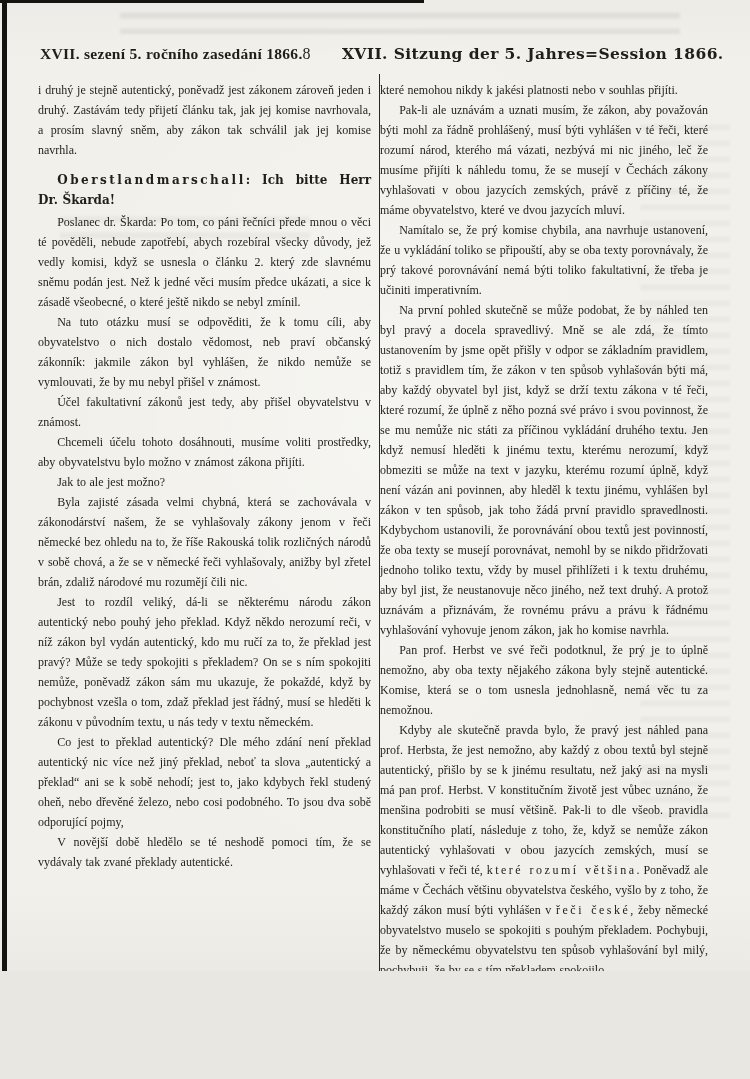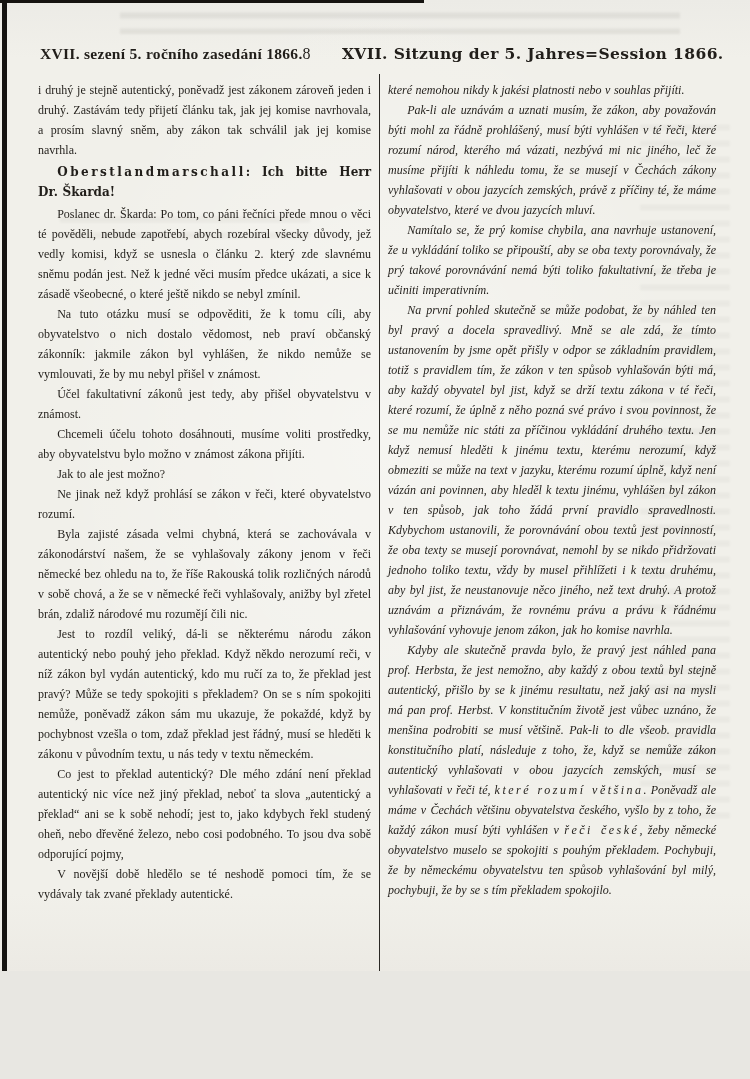--- a/index.html
+++ b/index.html
@@ -75,33 +75,33 @@
     display: flex;
   }
   .column {
     width: 333px;
     text-align: justify;
     font-size: 12px;
     line-height: 20px;
     word-spacing: 0.5px;
   }
   .column-left  { margin-right: 9px; }
-  .column-right { margin-left: 8px; width: 328px; font-style: italic; }
+  .column-right { width: 328px; }
   .column-divider {
     position: absolute;
     left: 341px;
     top: -6px;
     width: 1px;
     height: 958px;
     background: var(--rule, #2a2824);
   }
   .column p { margin: 0; text-indent: 1.6em; }
   .column p.no-indent { text-indent: 0; }
   .column p.fraktur {
-    margin-top: 2px;
+    margin-top: 10px;
     margin-bottom: 2px;
     font-family: "DejaVu Serif", serif;
     font-weight: bold;
   }
   .gesperrt { letter-spacing: 2.5px; }
 </style>
 </head>
 <body>
 
 <div class="page" style="--paper: #f0efe9; --ink: #211e1a; --rule: #2a2824;">
@@ -124,29 +124,29 @@
 
   <main class="columns">
     <section class="column column-left">
         <p class="no-indent">i druhý je stejně autentický, poněvadž jest zákonem zároveň jeden i druhý. Zastávám tedy přijetí článku tak, jak jej komise navrhovala, a prosím slavný sněm, aby zákon tak schválil jak jej komise navrhla.</p>
         <p class="fraktur"><span class="gesperrt">Oberstlandmarschall</span>: Ich bitte Herr Dr. Škarda!</p>
         <p>Poslanec dr. Škarda: Po tom, co páni řečníci přede mnou o věci té pověděli, nebude zapotřebí, abych rozebíral všecky důvody, jež vedly komisi, když se usnesla o článku 2. který zde slavnému sněmu podán jest. Než k jedné věci musím předce ukázati, a sice k zásadě všeobecné, o které ještě nikdo se nebyl zmínil.</p>
         <p>Na tuto otázku musí se odpověditi, že k tomu cíli, aby obyvatelstvo o nich dostalo vědomost, neb praví občanský zákonník: jakmile zákon byl vyhlášen, že nikdo nemůže se vymlouvati, že by mu nebyl přišel v známost.</p>
         <p>Účel fakultativní zákonů jest tedy, aby přišel obyvatelstvu v známost.</p>
         <p>Chcemeli účelu tohoto dosáhnouti, musíme voliti prostředky, aby obyvatelstvu bylo možno v známost zákona přijíti.</p>
         <p>Jak to ale jest možno?</p>
-        <p>Ne jinak než když prohlásí se zákon v řeči, které obyvatelstvo rozumí.</p>
         <p>Byla zajisté zásada velmi chybná, která se zachovávala v zákonodárství našem, že se vyhlašovaly zákony jenom v řeči německé bez ohledu na to, že říše Rakouská tolik rozličných národů v sobě chová, a že se v německé řeči vyhlašovaly, anižby byl zřetel brán, zdaliž národové mu rozumějí čili nic.</p>
         <p>Jest to rozdíl veliký, dá-li se některému národu zákon autentický nebo pouhý jeho překlad. Když někdo nerozumí reči, v níž zákon byl vydán autentický, kdo mu ručí za to, že překlad jest pravý? Může se tedy spokojiti s překladem? On se s ním spokojiti nemůže, poněvadž zákon sám mu ukazuje, že pokaždé, když by pochybnost vzešla o tom, zdaž překlad jest řádný, musí se hleděti k zákonu v původním textu, u nás tedy v textu německém.</p>
         <p>Co jest to překlad autentický? Dle mého zdání není překlad autentický nic více než jiný překlad, neboť ta slova „autentický a překlad“ ani se k sobě nehodí; jest to, jako kdybych řekl studený oheň, nebo dřevěné železo, nebo cosi podobného. To jsou dva sobě odporující pojmy,</p>
         <p>V novější době hledělo se té neshodě pomoci tím, že se vydávaly tak zvané překlady autentické.</p>
       </section>
     <div class="column-divider"></div>
     <section class="column column-right">
         <p class="no-indent">které nemohou nikdy k jakési platnosti nebo v souhlas přijíti.</p>
         <p>Pak-li ale uznávám a uznati musím, že zákon, aby považován býti mohl za řádně prohlášený, musí býti vyhlášen v té řeči, které rozumí národ, kterého má vázati, nezbývá mi nic jiného, leč že musíme přijíti k náhledu tomu, že se musejí v Čechách zákony vyhlašovati v obou jazycích zemských, právě z příčiny té, že máme obyvatelstvo, které ve dvou jazycích mluví.</p>
         <p>Namítalo se, že prý komise chybila, ana navrhuje ustanovení, že u vykládání toliko se připouští, aby se oba texty porovnávaly, že prý takové porovnávání nemá býti toliko fakultativní, že třeba je učiniti imperativním.</p>
         <p>Na první pohled skutečně se může podobat, že by náhled ten byl pravý a docela spravedlivý. Mně se ale zdá, že tímto ustanovením by jsme opět přišly v odpor se základním pravidlem, totiž s pravidlem tím, že zákon v ten spůsob vyhlašován býti má, aby každý obyvatel byl jist, když se drží textu zákona v té řeči, které rozumí, že úplně z něho pozná své právo i svou povinnost, že se mu nemůže nic státi za příčinou vykládání druhého textu. Jen když nemusí hleděti k jinému textu, kterému nerozumí, když obmeziti se může na text v jazyku, kterému rozumí úplně, když není vázán ani povinnen, aby hleděl k textu jinému, vyhlášen byl zákon v ten spůsob, jak toho žádá první pravidlo spravedlnosti. Kdybychom ustanovili, že porovnávání obou textů jest povinností, že oba texty se musejí porovnávat, nemohl by se nikdo přidržovati jednoho toliko textu, vždy by musel přihlížeti i k textu druhému, aby byl jist, že neustanovuje něco jiného, než text druhý. A protož uznávám a přiznávám, že rovnému právu a právu k řádnému vyhlašování vyhovuje jenom zákon, jak ho komise navrhla.</p>
+        <p>Pan prof. Herbst ve své řeči podotknul, že prý je to úplně nemožno, aby oba texty nějakého zákona byly stejně autentické. Komise, která se o tom usnesla jednohlasně, nemá věc tu za nemožnou.</p>
         <p>Kdyby ale skutečně pravda bylo, že pravý jest náhled pana prof. Herbsta, že jest nemožno, aby každý z obou textů byl stejně autentický, přišlo by se k jinému resultatu, než jaký asi na mysli má pan prof. Herbst. V konstitučním životě jest vůbec uznáno, že menšina podrobiti se musí většině. Pak-li to dle všeob. pravidla konstitučního platí, následuje z toho, že, když se nemůže zákon autentický vyhlašovati v obou jazycích zemských, musí se vyhlašovati v řeči té, <span class="gesperrt">které rozumí většina</span>. Poněvadž ale máme v Čechách většinu obyvatelstva českého, vyšlo by z toho, že každý zákon musí býti vyhlášen v <span class="gesperrt">řeči české</span>, žeby německé obyvatelstvo muselo se spokojiti s pouhým překladem. Pochybuji, že by německému obyvatelstvu ten spůsob vyhlašování byl milý, pochybuji, že by se s tím překladem spokojilo.</p>
       </section>
   </main>
 
 </div>
 
 </body></html>

